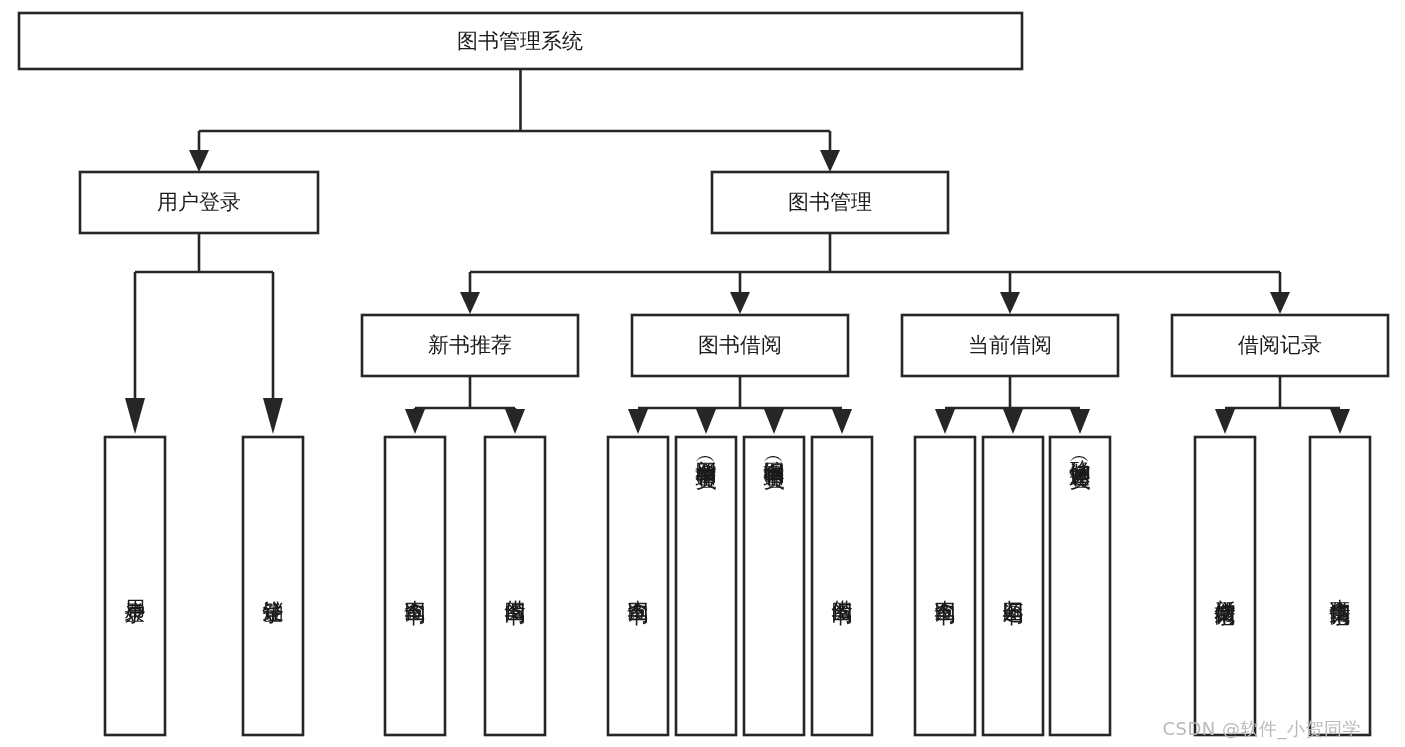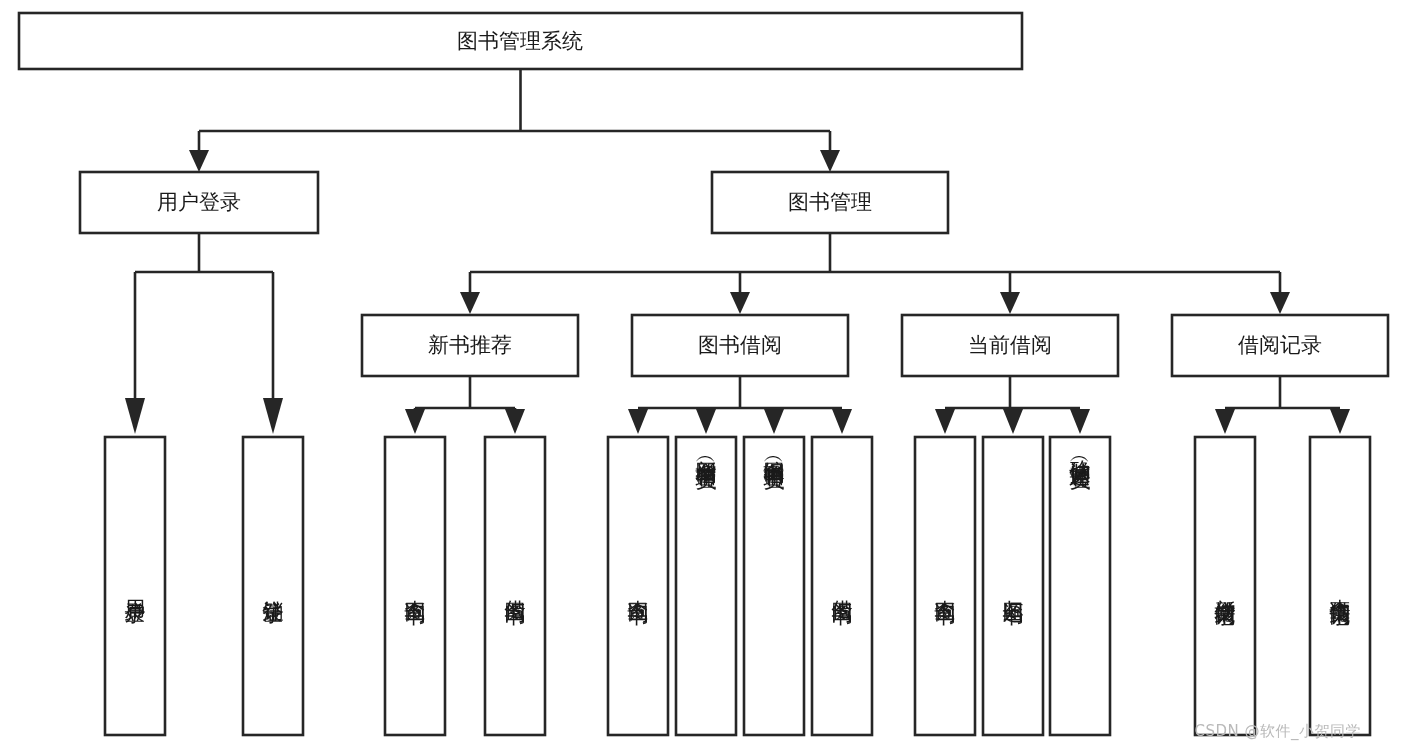--- a/index.html
+++ b/index.html
@@ -63,21 +63,21 @@
     line-height: 1.05;
     color: #1a1a1a;
     letter-spacing: 1.5px;
     white-space: nowrap;
   }
   .watermark {
     position: absolute;
     right: 8px;
     bottom: 6px;
     font-family: "DejaVu Sans", "Liberation Sans", sans-serif;
-    font-size: 15px;
+    font-size: 18px;
     color: #b9b9b9;
     white-space: nowrap;
     letter-spacing: 0.5px;
   }
 </style>
 </head>
 <body>
 
 <div id="diagram-root">
 

